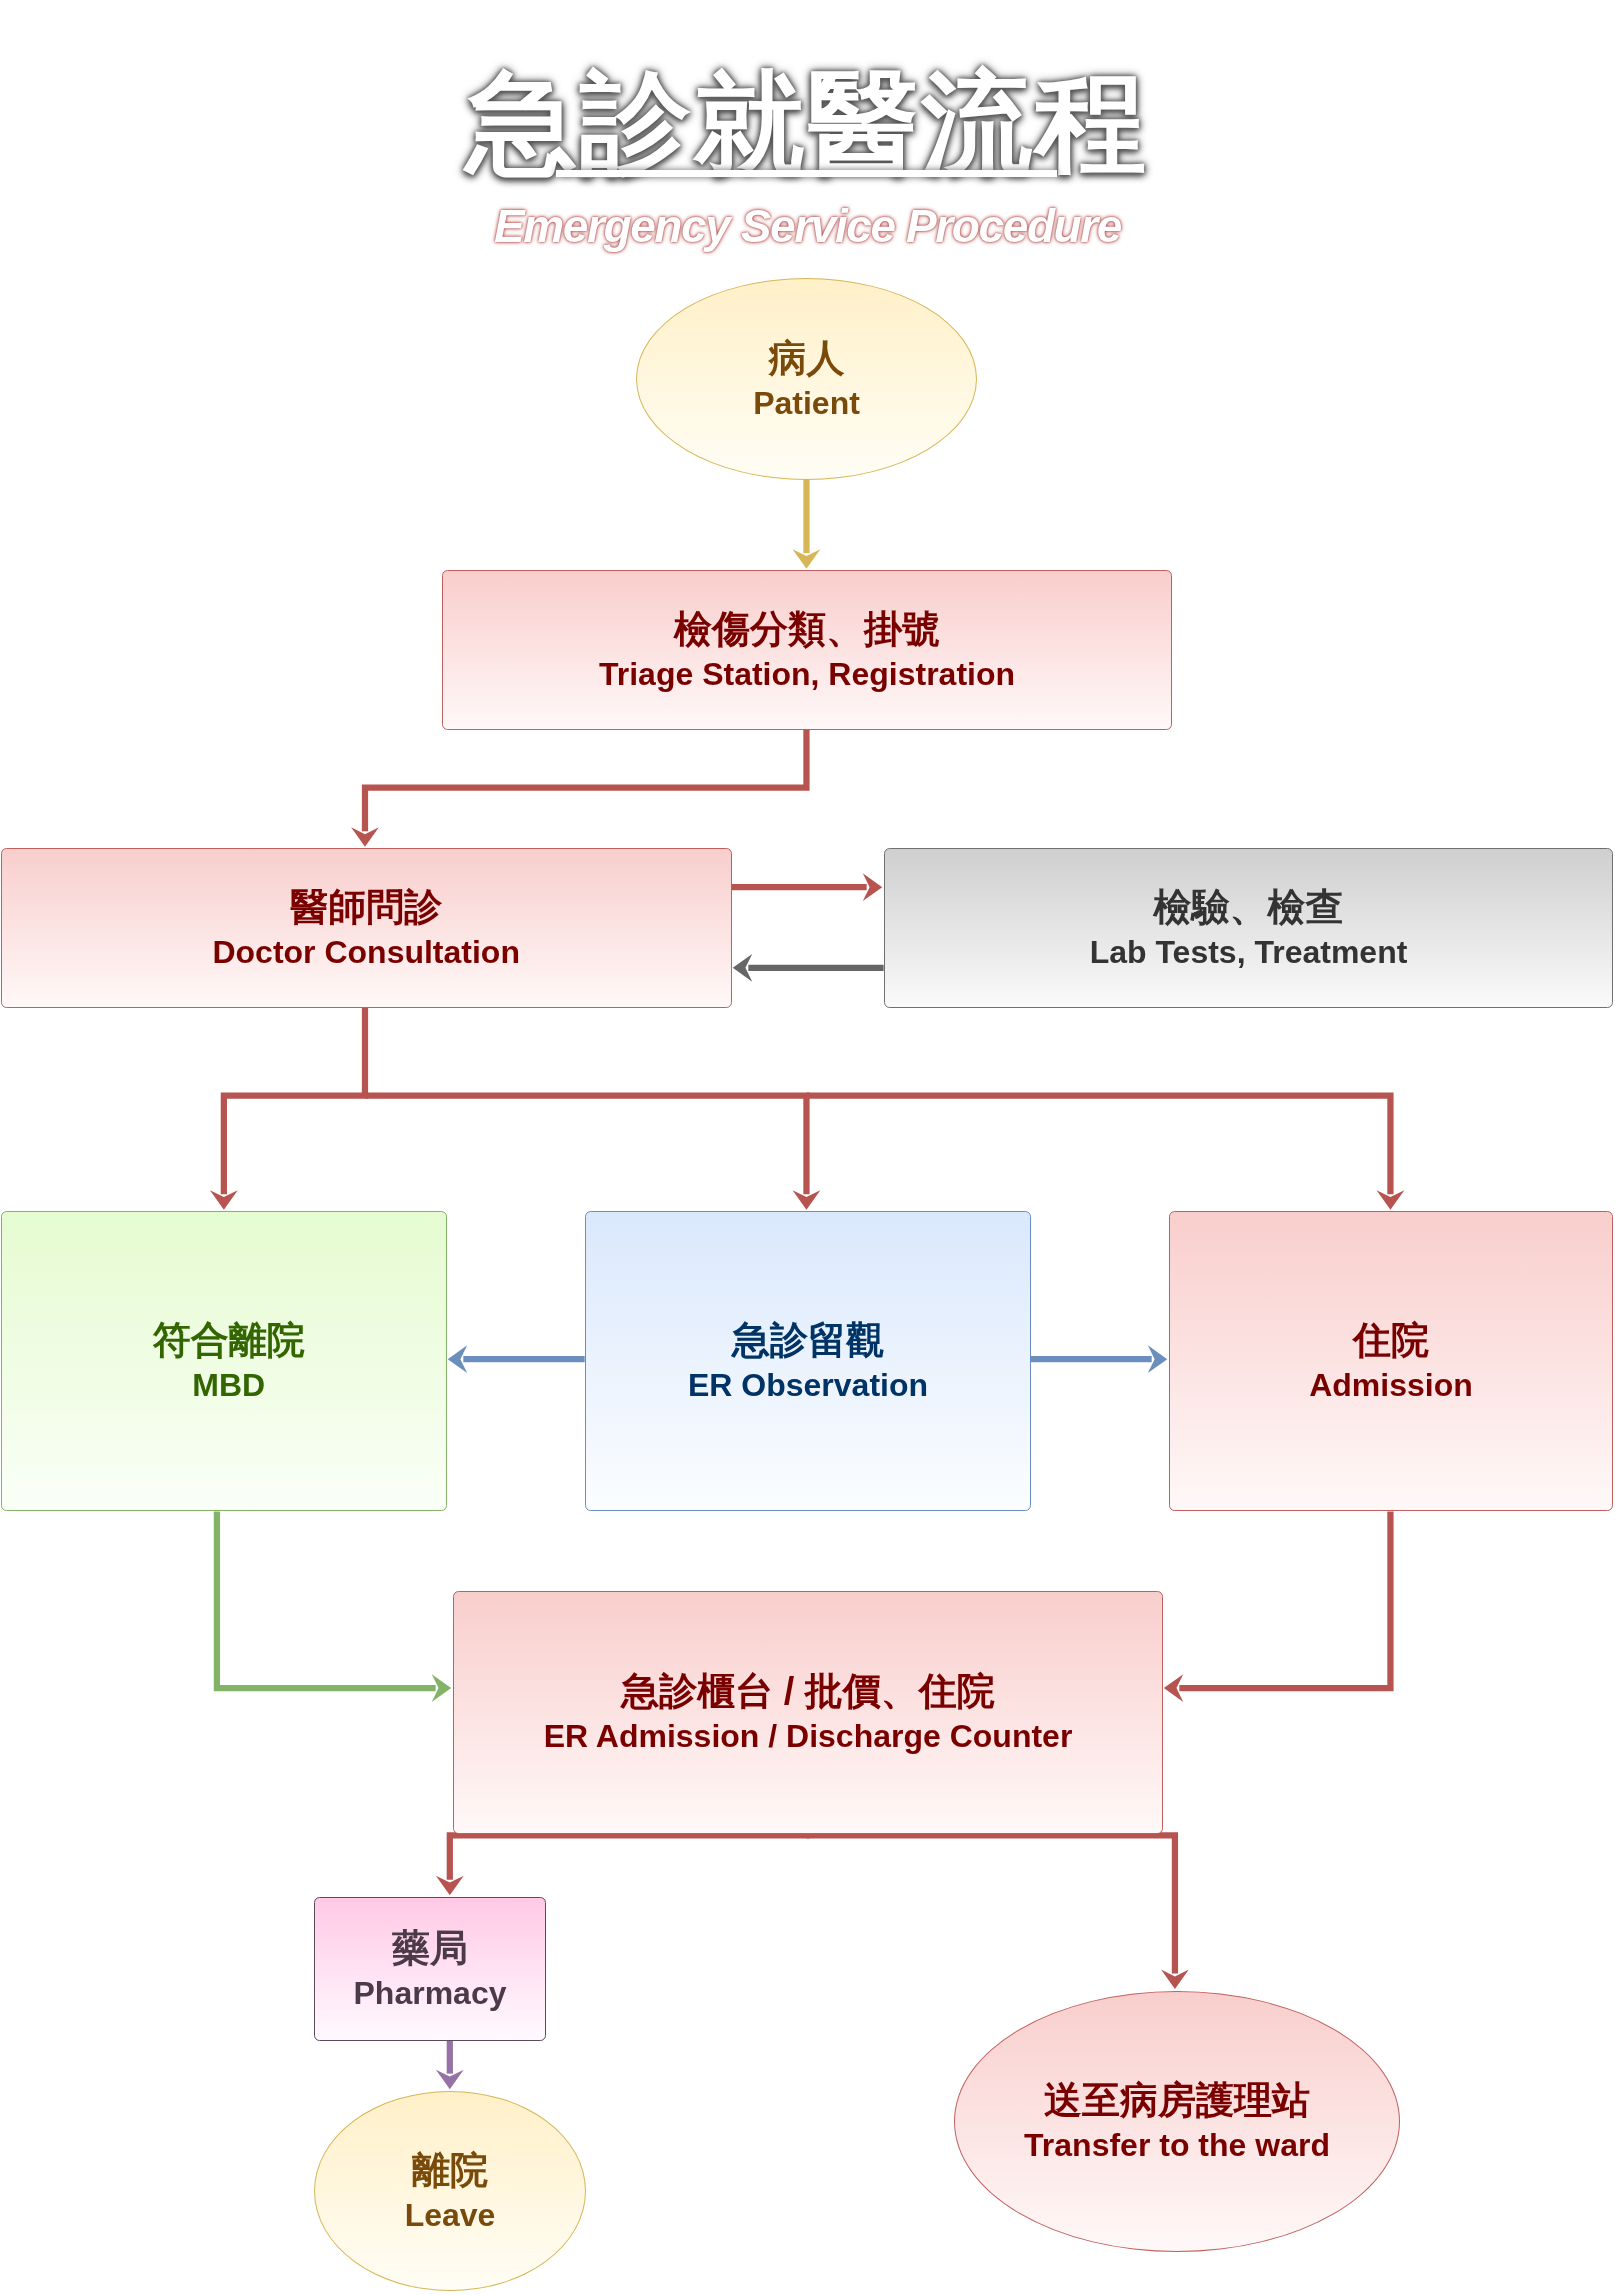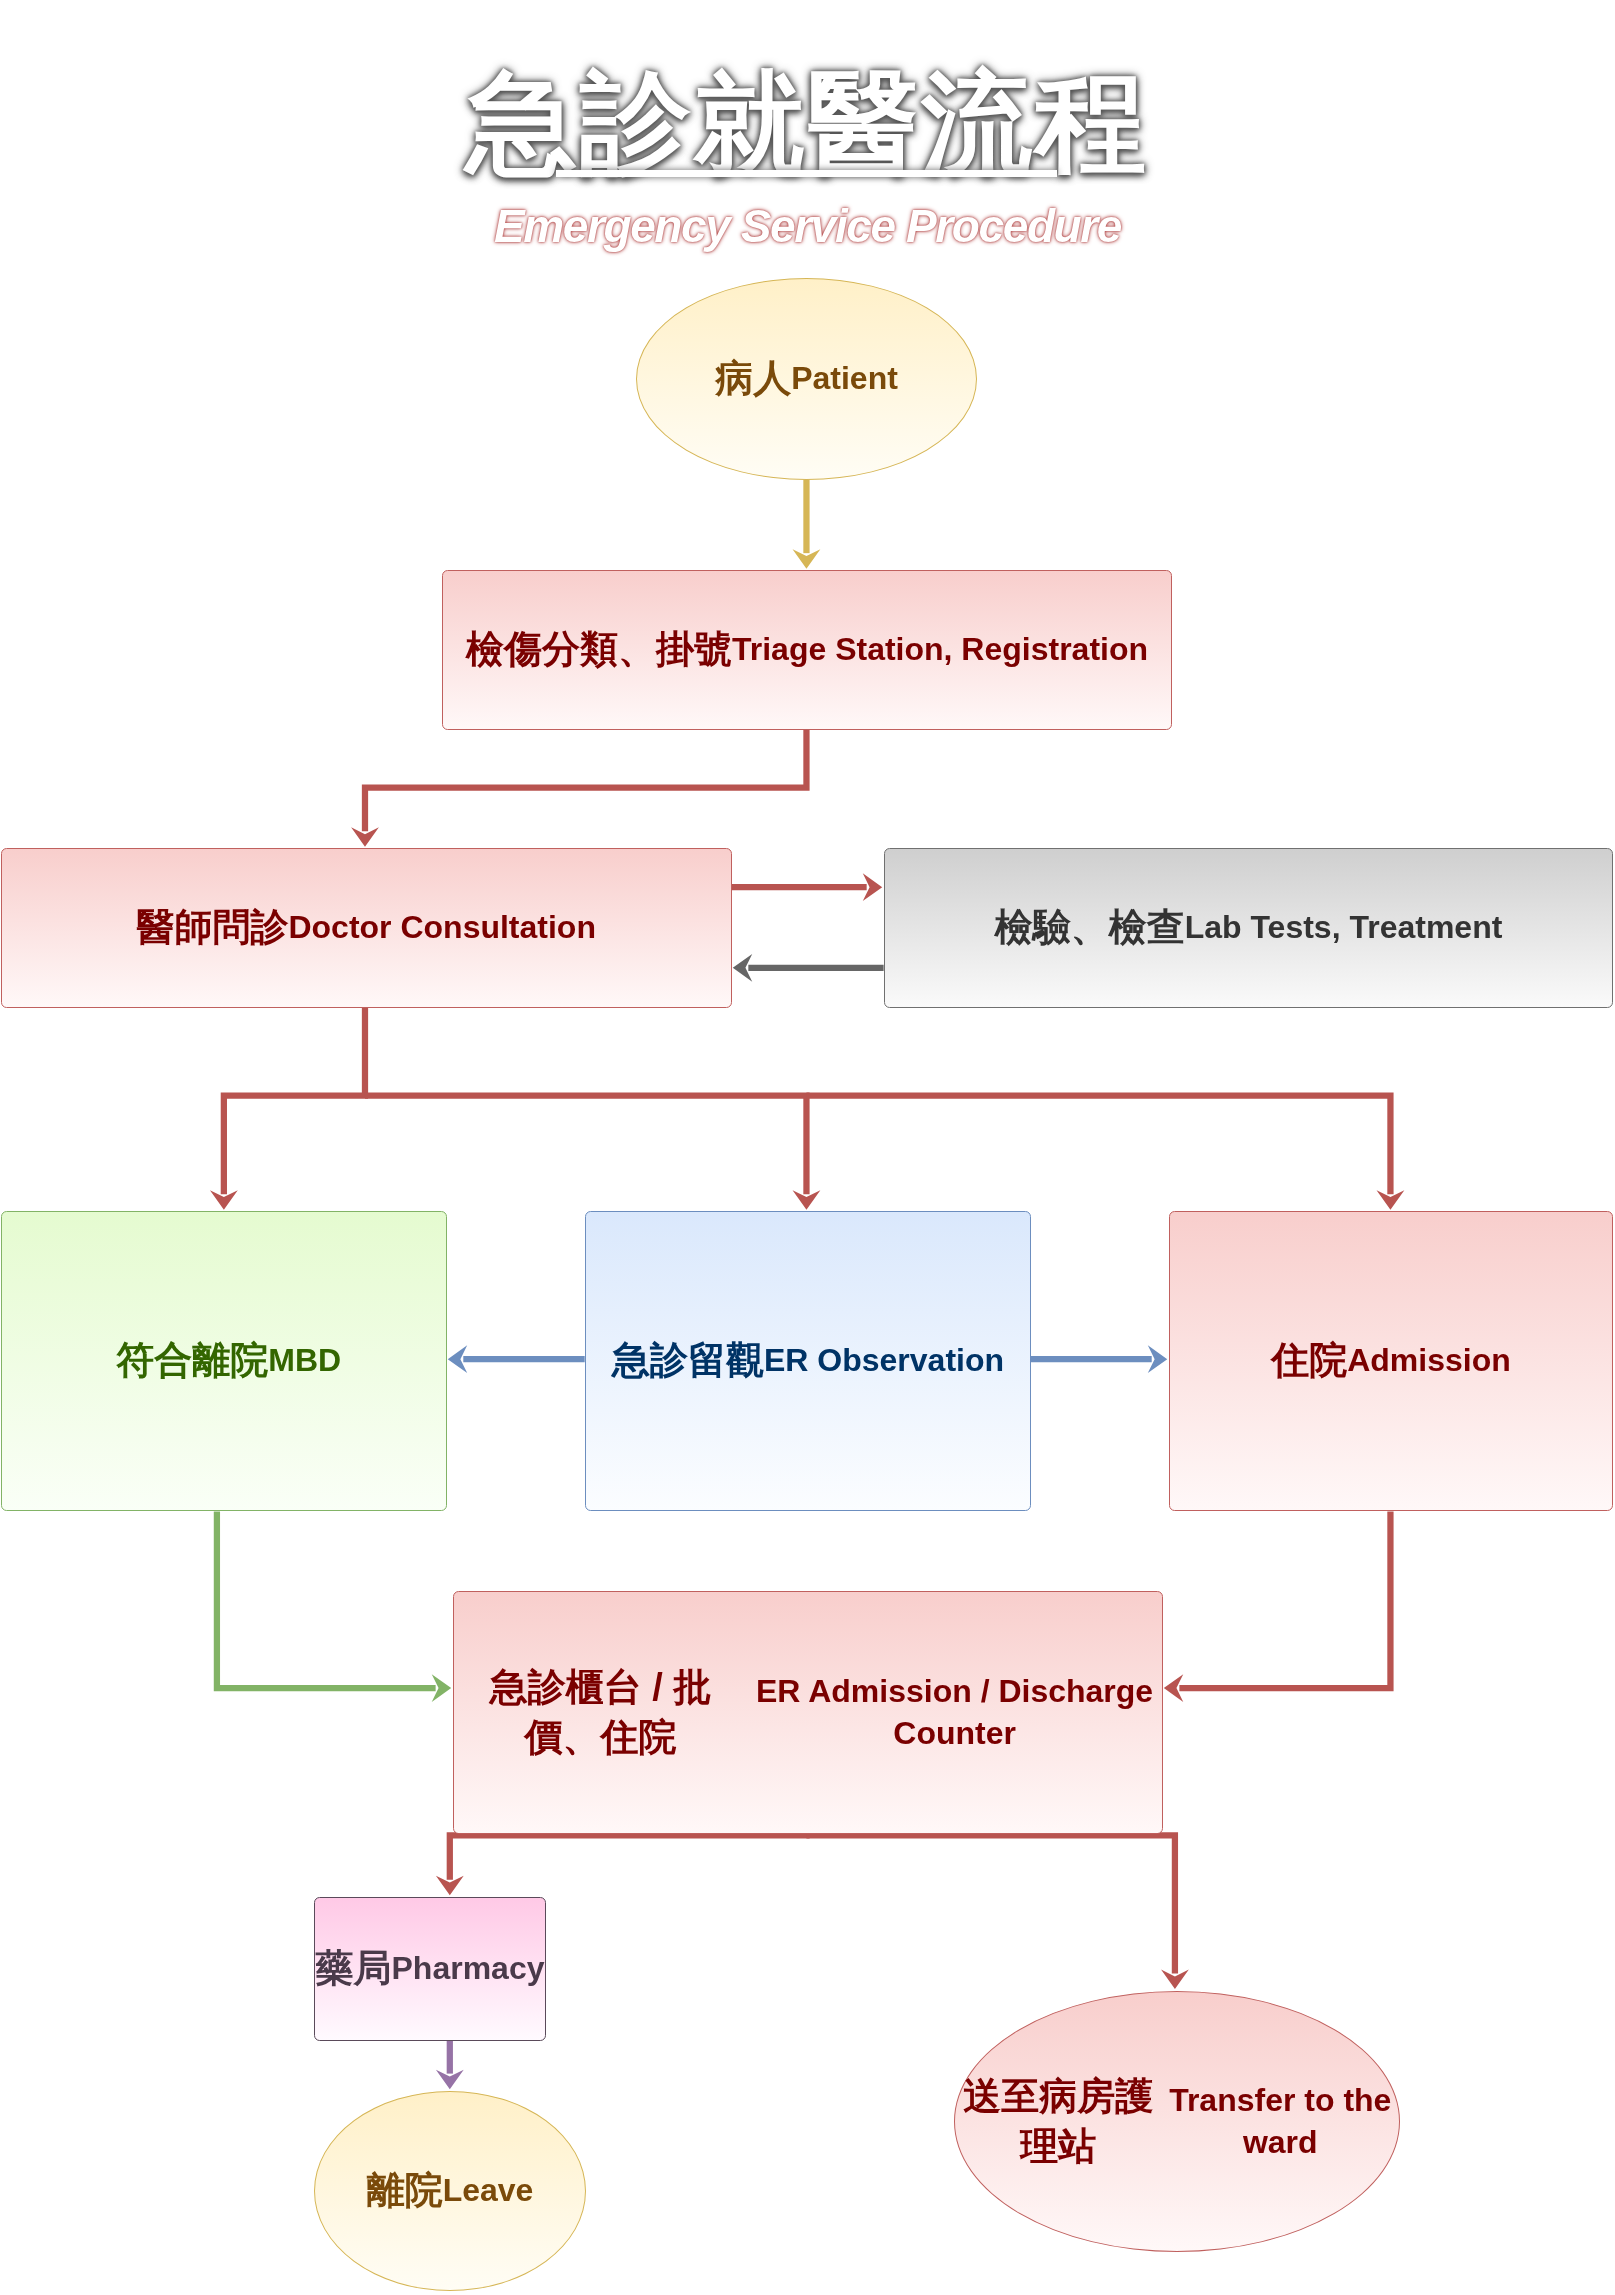--- a/index.html
+++ b/index.html
@@ -1,18 +1,18 @@
 <!DOCTYPE html>
 <html style="font-size:11px"><head>
 <meta charset="utf-8">
 <style>
   html, body { margin:0; padding:0; background:#ffffff; }
   body { width:1615px; height:2295px; position:relative; overflow:hidden; font-family:"Liberation Sans", "DejaVu Sans", sans-serif; }
   #canvas { position:absolute; left:0; top:0; }
-  .node { position:absolute; box-sizing:border-box; display:flex; align-items:center; justify-content:center; text-align:center; font-weight:bold; }
+  .node { position:absolute; box-sizing:border-box; display:flex; flex-direction:column; align-items:center; justify-content:center; text-align:center; font-weight:bold; }
   .rect { border-radius:5.6px; border:1.4px solid; }
   .ell { border-radius:50%; border:1.4px solid; }
   .zh { font-size:38px; line-height:1.3; }
   .en { font-size:32px; line-height:1.3; }
   .red { background:linear-gradient(#f8cecc, #fff8f8); border-color:#c0605e; color:#7a0000; }
   .gray { background:linear-gradient(#cfcfcf, #fafafa); border-color:#707070; color:#333333; }
   .green { background:linear-gradient(#e5fbd0, #fafff7); border-color:#82b366; color:#336600;padding-left:10px; }
   .blue { background:linear-gradient(#dae8fc, #fbfdff); border-color:#6c8ebf; color:#003366; }
   .pink { background:linear-gradient(#ffc9e6, #fffaff); border-color:#5a4a5a; color:#4a3a4a; }
   .yellow { background:linear-gradient(#fff0c8, #fffdf5); border-color:#d6b656; color:#7a4a0a; }

